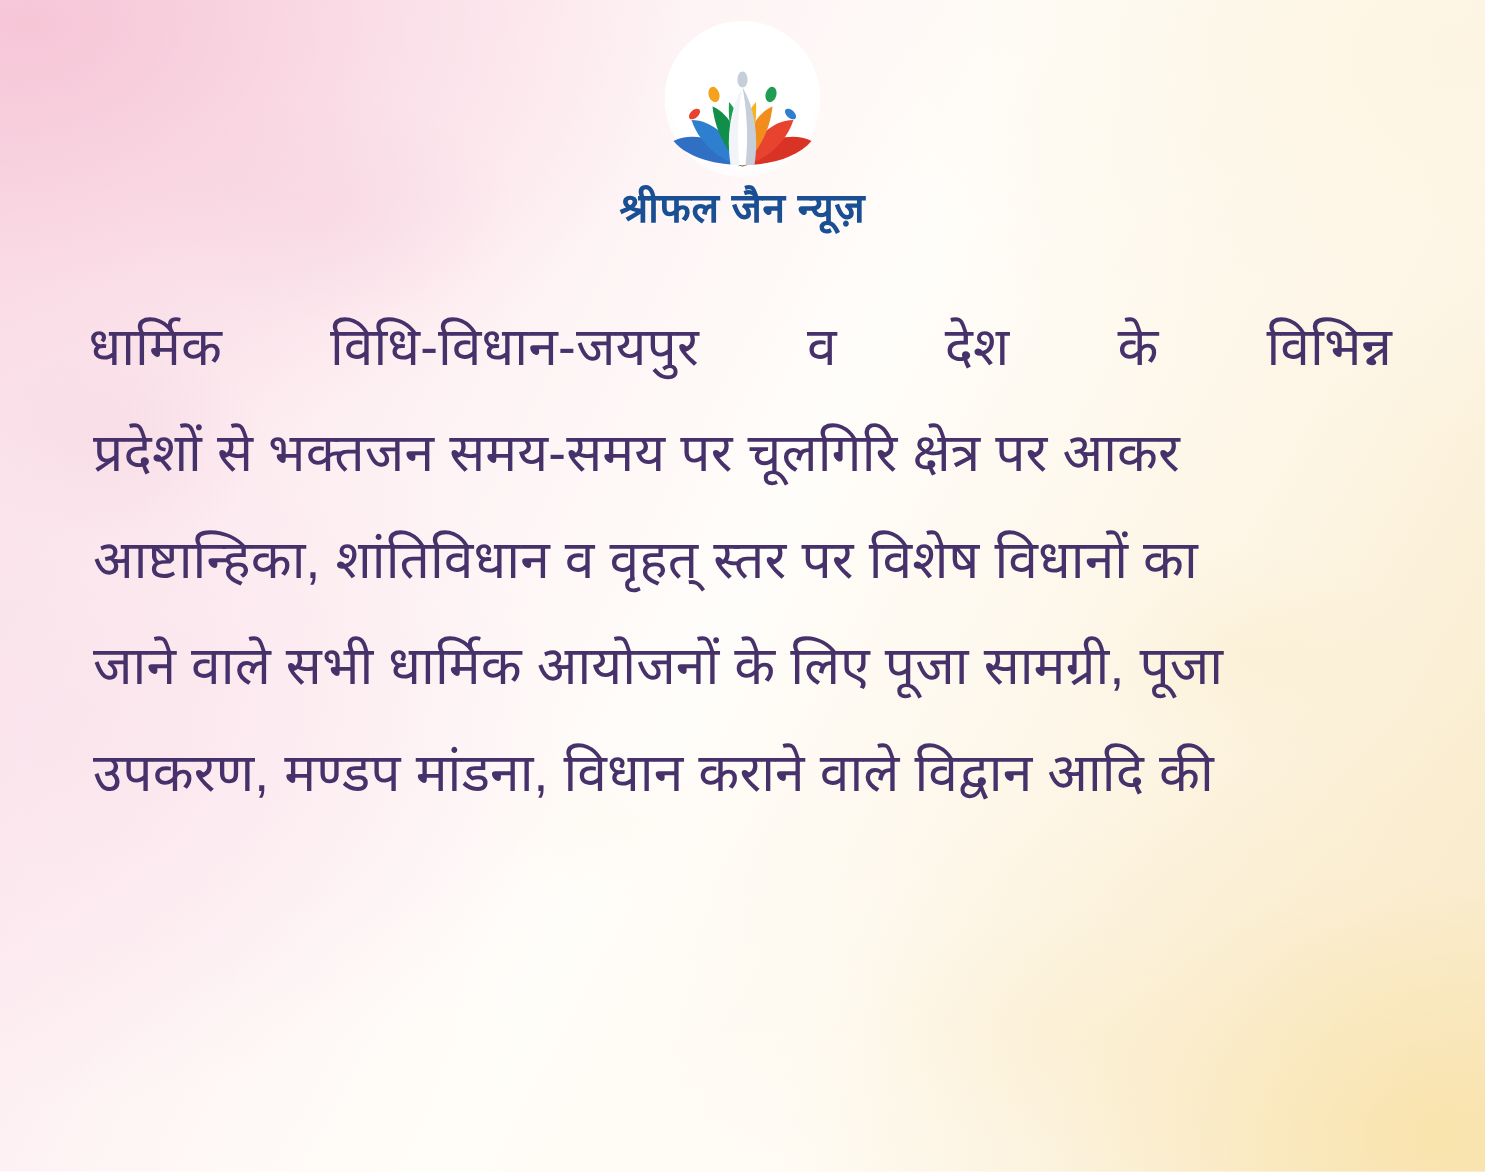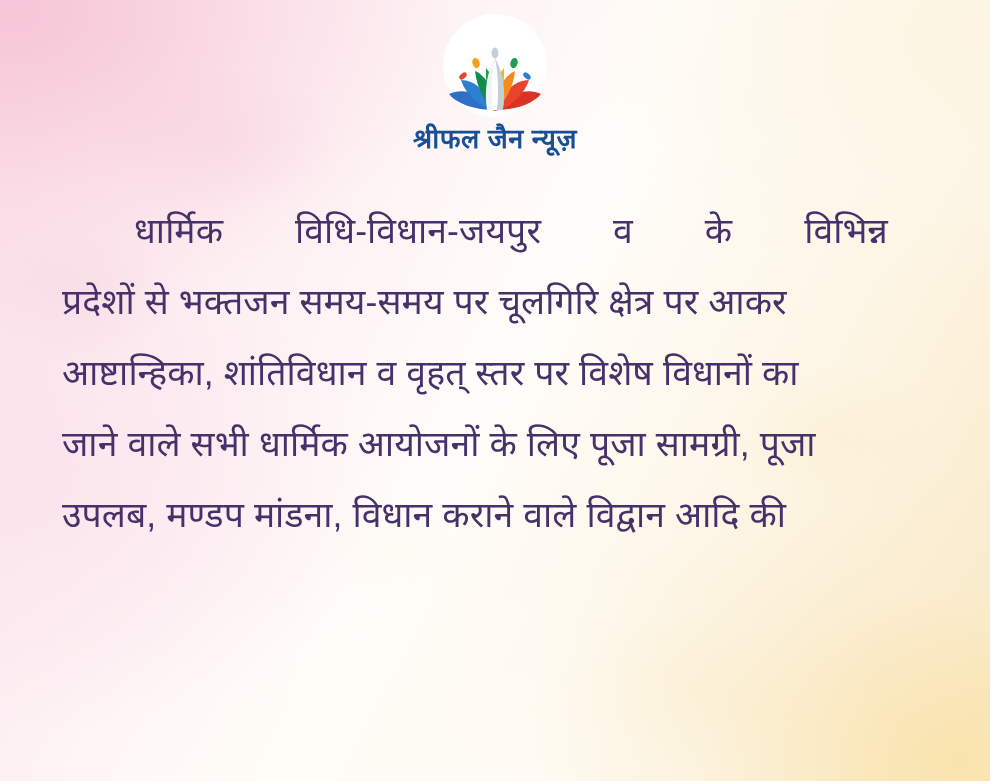--- a/index.html
+++ b/index.html
@@ -87,21 +87,21 @@
   .article-line {
     color: #46316a;
     font-family: "Liberation Sans", sans-serif;
     font-size: 35.5px;
     line-height: 71px;
     letter-spacing: 0.1px;
     white-space: nowrap;
   }
   .article-line.justified {
     display: flex;
-    justify-content: flex-start;
+    justify-content: flex-end;
   }
   .article-line.justified > span { white-space: nowrap; }
   .article-line.indented { text-indent: 72px; }
 </style>
 </head>
 <body>
 
 <div class="poster">
 
   <div class="logo-block">
@@ -135,23 +135,24 @@
 
     <div class="brand-name">श्रीफल जैन न्यूज़</div>
   </div>
 
   <div class="article">
 
     <div class="article-line justified indented">
       <span>धार्मिक</span>
       <span>विधि-विधान-जयपुर</span>
       <span>व</span>
+      <span>देश</span>
       <span>के</span>
       <span>विभिन्न</span>
     </div>
 
     <div class="article-line">प्रदेशों से भक्तजन समय-समय पर चूलगिरि क्षेत्र पर आकर</div>
     <div class="article-line">आष्टान्हिका, शांतिविधान व वृहत् स्तर पर विशेष विधानों का</div>
     <div class="article-line">जाने वाले सभी धार्मिक आयोजनों के लिए पूजा सामग्री, पूजा</div>
-    <div class="article-line">उपलब, मण्डप मांडना, विधान कराने वाले विद्वान आदि की</div>
+    <div class="article-line">उपकरण, मण्डप मांडना, विधान कराने वाले विद्वान आदि की</div>
   </div>
 
 </div>
 
 </body></html>

